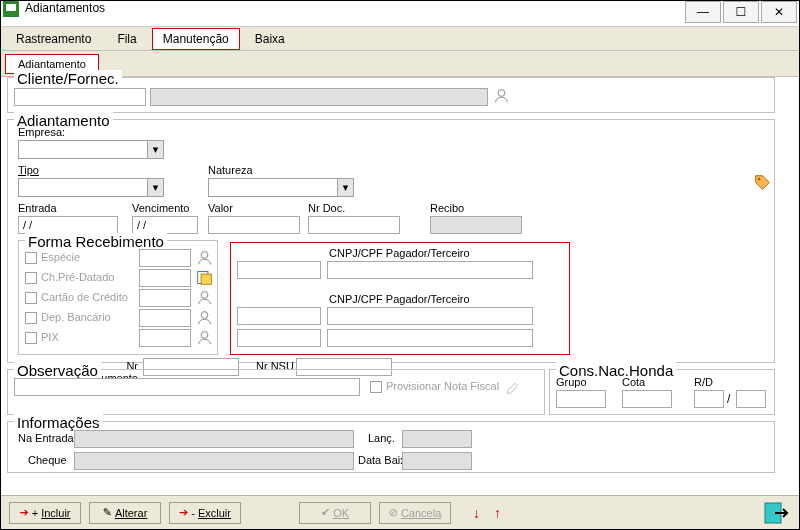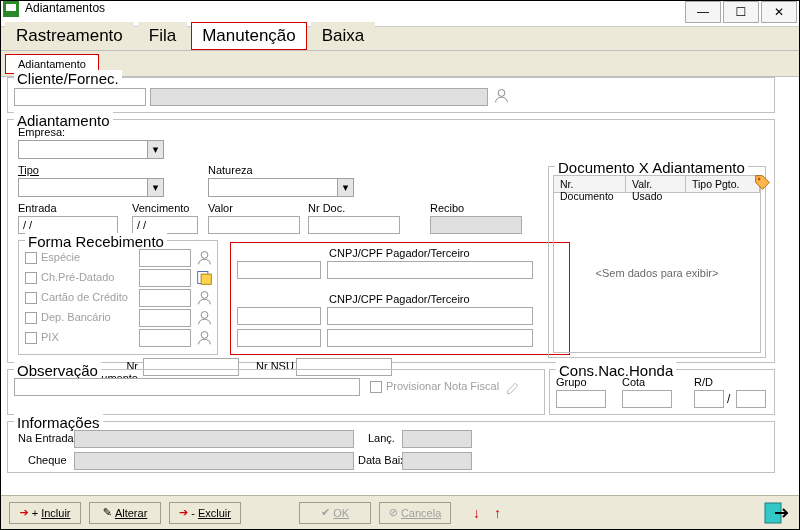--- a/index.html
+++ b/index.html
@@ -5,21 +5,21 @@
   * { box-sizing: border-box; }
   body { margin:0; font-family: Tahoma, Arial, sans-serif; font-size:11px; color:#000; background:#fff; }
   .window { width:800px; height:530px; border:1px solid #000; display:flex; flex-direction:column; }
   .titlebar { height:26px; background:#fff; display:flex; padding:0 2px; border-bottom:1px solid #ccc;}
   .titlebar .icon { width:16px; height:16px; background:#2a8a2a; margin-right:6px; position:relative; }
   .titlebar .icon::after { content:""; position:absolute; left:3px; top:3px; width:10px; height:7px; background:#fff;}
   .titlebar .title { flex:1; font-size:12px; }
   .winbtn { width:36px; height:22px; border:1px solid #aaa; background:#f5f5f5; margin-left:2px; text-align:center; line-height:20px; font-size:12px;}
   .tabstrip { height:24px; background:#ece9d8; display:flex; align-items:flex-end; padding:0 4px; border-bottom:1px solid #c0c0c0; }
   .subtabbar { height:26px; background:#ece9d8; display:flex; align-items:center; padding:0 4px; border-bottom:1px solid #c0c0c0;}
-  .tab { padding:3px 10px; font-size:17px; border:1px solid transparent; margin-right:4px; background:#ece9d8; }
+  .tab { padding:3px 10px; font-size:12px; border:1px solid transparent; margin-right:4px; background:#ece9d8; }
   .tab.redbox { border:1px solid #d40000; background:#fff;}
   .subtab { padding:3px 12px; font-size:11px; border:1px solid transparent;}
   .subtab.redbox { border:1px solid #d40000; background:#fff;}
   .body { flex:1; position:relative; padding:6px 10px 8px 10px; background:#fff; }
   .fieldset { position:absolute; border:1px solid #c0c0c0; }
   .fieldset > .legend { position:absolute; top:-8px; left:6px; background:#fff; padding:0 3px; font-size:15px; color:#000;}
   .label { position:absolute; font-size:11px; }
   .inp { position:absolute; border:1px solid #a9a9a9; background:#fff; height:18px; }
   .inp.grey { background:#e0e0e0;}
   .combo { position:absolute; border:1px solid #a0a0a0; background:#fff; height:19px;}
@@ -165,31 +165,20 @@
         <div class="inp" style="left:96px; top:64px; width:206px;"></div>
         <div class="inp" style="left:6px; top:86px; width:84px;"></div>
         <div class="inp" style="left:96px; top:86px; width:206px;"></div>
       </div>
 
       <div class="label" style="left:70px; top:240px;text-align:right;width:60px">Nr Documento</div>
       <div class="inp" style="left:135px; top:238px; width:96px;"></div>
       <div class="label" style="left:248px; top:240px;">Nr NSU</div>
       <div class="inp" style="left:288px; top:238px; width:96px;"></div>
 
-      <div class="fieldset" style="left:540px; top:46px; width:218px; height:192px;">
-        <div class="legend">Documento X Adiantamento</div>
-        <div class="table" style="position:absolute; left:4px; top:8px; right:4px;">
-          <div class="thead">
-            <div class="th" style="width:72px">Nr. Documento</div>
-            <div class="th" style="width:60px">Valr. Usado</div>
-            <div class="th" style="flex:1">Tipo Pgto.</div>
-          </div>
-          <div class="tbody">&lt;Sem dados para exibir&gt;</div>
-        </div>
-      </div>
       <div class="icon-small" style="left:746px; top:54px;">
         <svg viewBox="0 0 20 20">
             <path d="M2 2h8l8 8-8 8-8-8z" fill="#ffb547" stroke="#a05a00"></path>
             <circle cx="6" cy="6" r="1.5" fill="#a05a00"></circle>
           </svg>
       </div>
     </div>
 
     <div class="fieldset" style="left:6px; top:292px; width:538px; height:46px;">
       <div class="legend">Observação</div>

